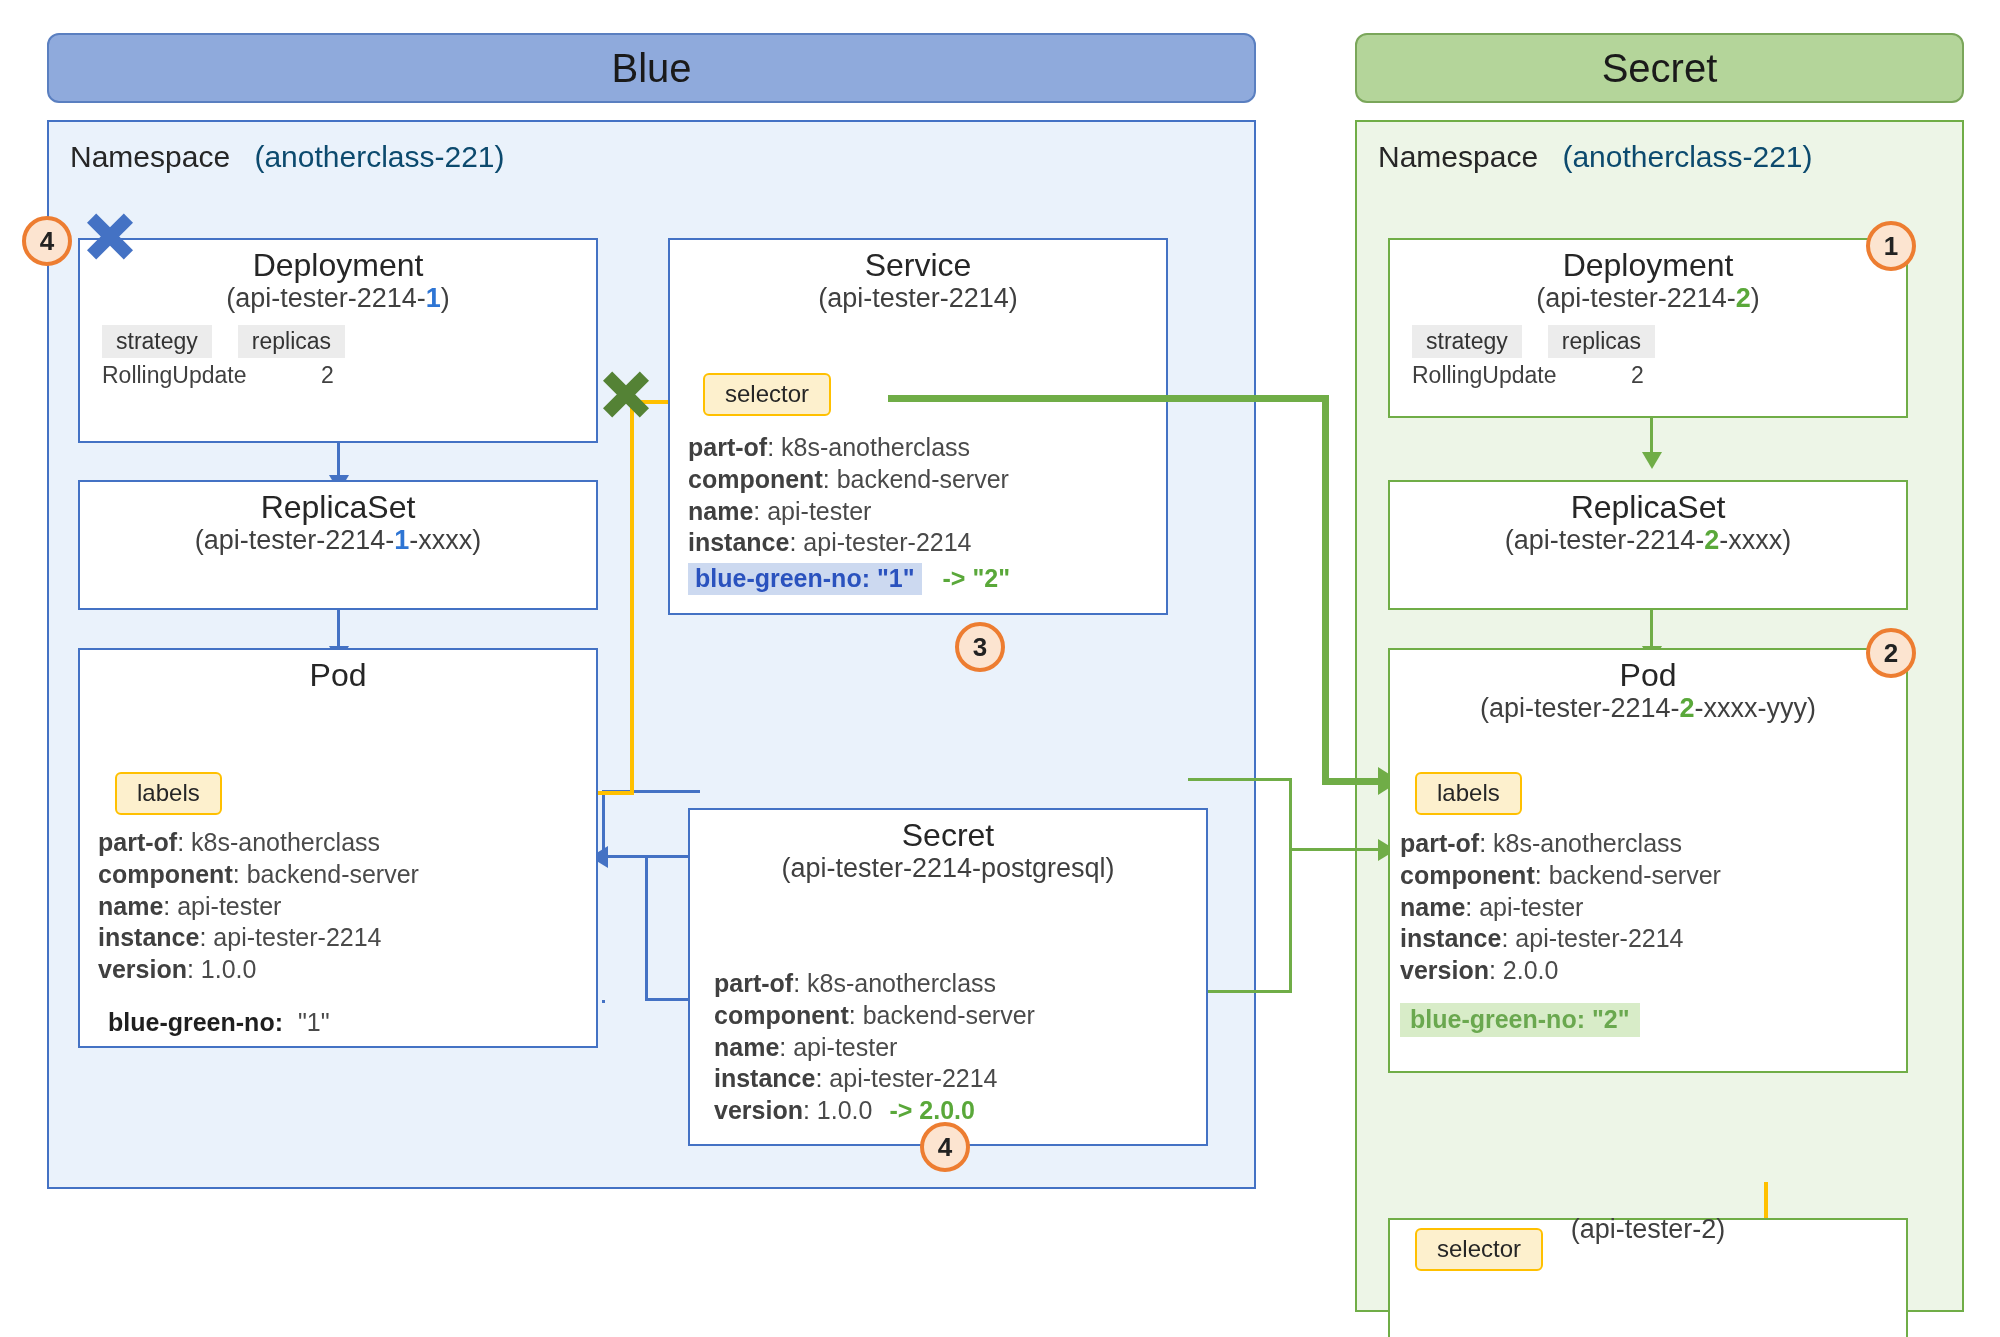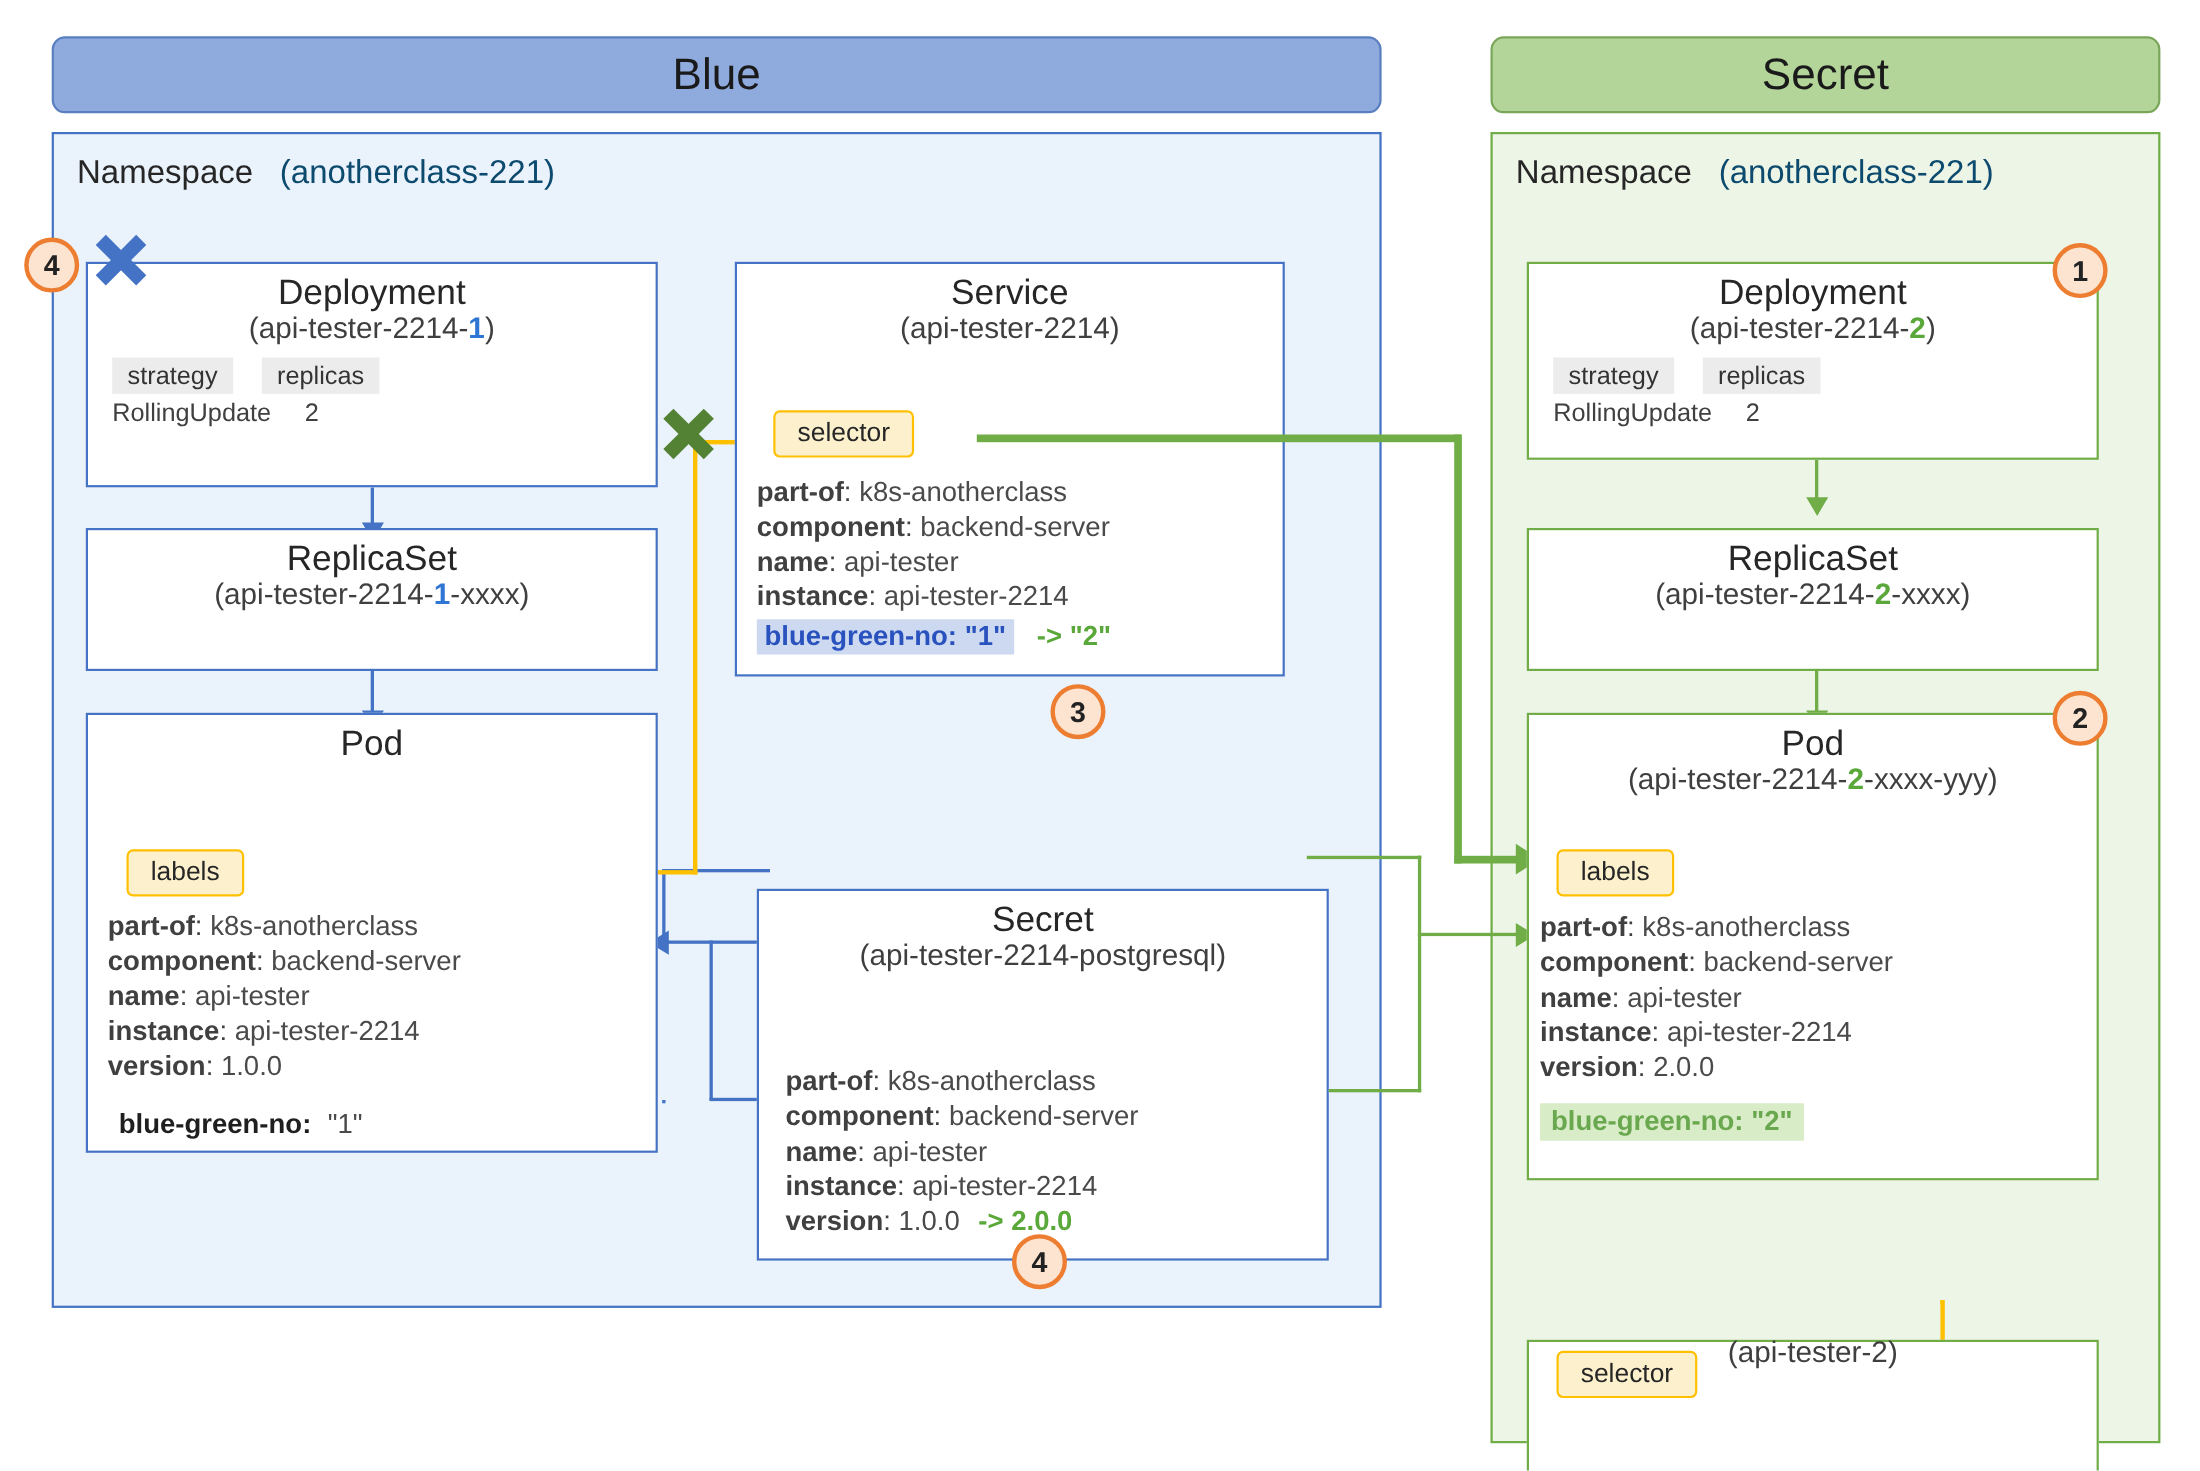--- a/index.html
+++ b/index.html
@@ -24,21 +24,21 @@
   .box.blue{border:2px solid #4472c4;}
   .box.green{border:2px solid #70ad47;}
   .box-title{text-align:center;font-size:32px;color:#262626;line-height:1.08;padding-top:8px;}
   .box-sub{text-align:center;font-size:27px;color:#3f3f3f;line-height:1.12;}
   .num-b{color:#2e75d4;font-weight:600;}
   .num-g{color:#5aa83a;font-weight:600;}
 
   
   .chips{display:flex;gap:26px;padding:12px 0 0 22px;}
   .chip{background:#ececec;font-size:23px;color:#333;padding:3px 14px;}
-  .chipvals{display:flex;padding:4px 0 0 22px;font-size:23px;color:#404040;}
+  .chipvals{display:flex;padding:4px 0 0 22px;font-size:23px;color:#404040;gap:44px;}
   .chipvals span:first-child{width:175px;}
 
   
   .pill{position:absolute;background:#fdf0cd;border:2px solid #ffc000;border-radius:6px;
         font-size:24px;color:#262626;padding:5px 20px 6px 20px;}
 
   
   .kv{position:absolute;font-size:25px;line-height:1.19;color:#404040;white-space:nowrap;}
   .kv b{color:#404040;font-weight:700;}
   .kv .v{color:#4a4a4a;}

